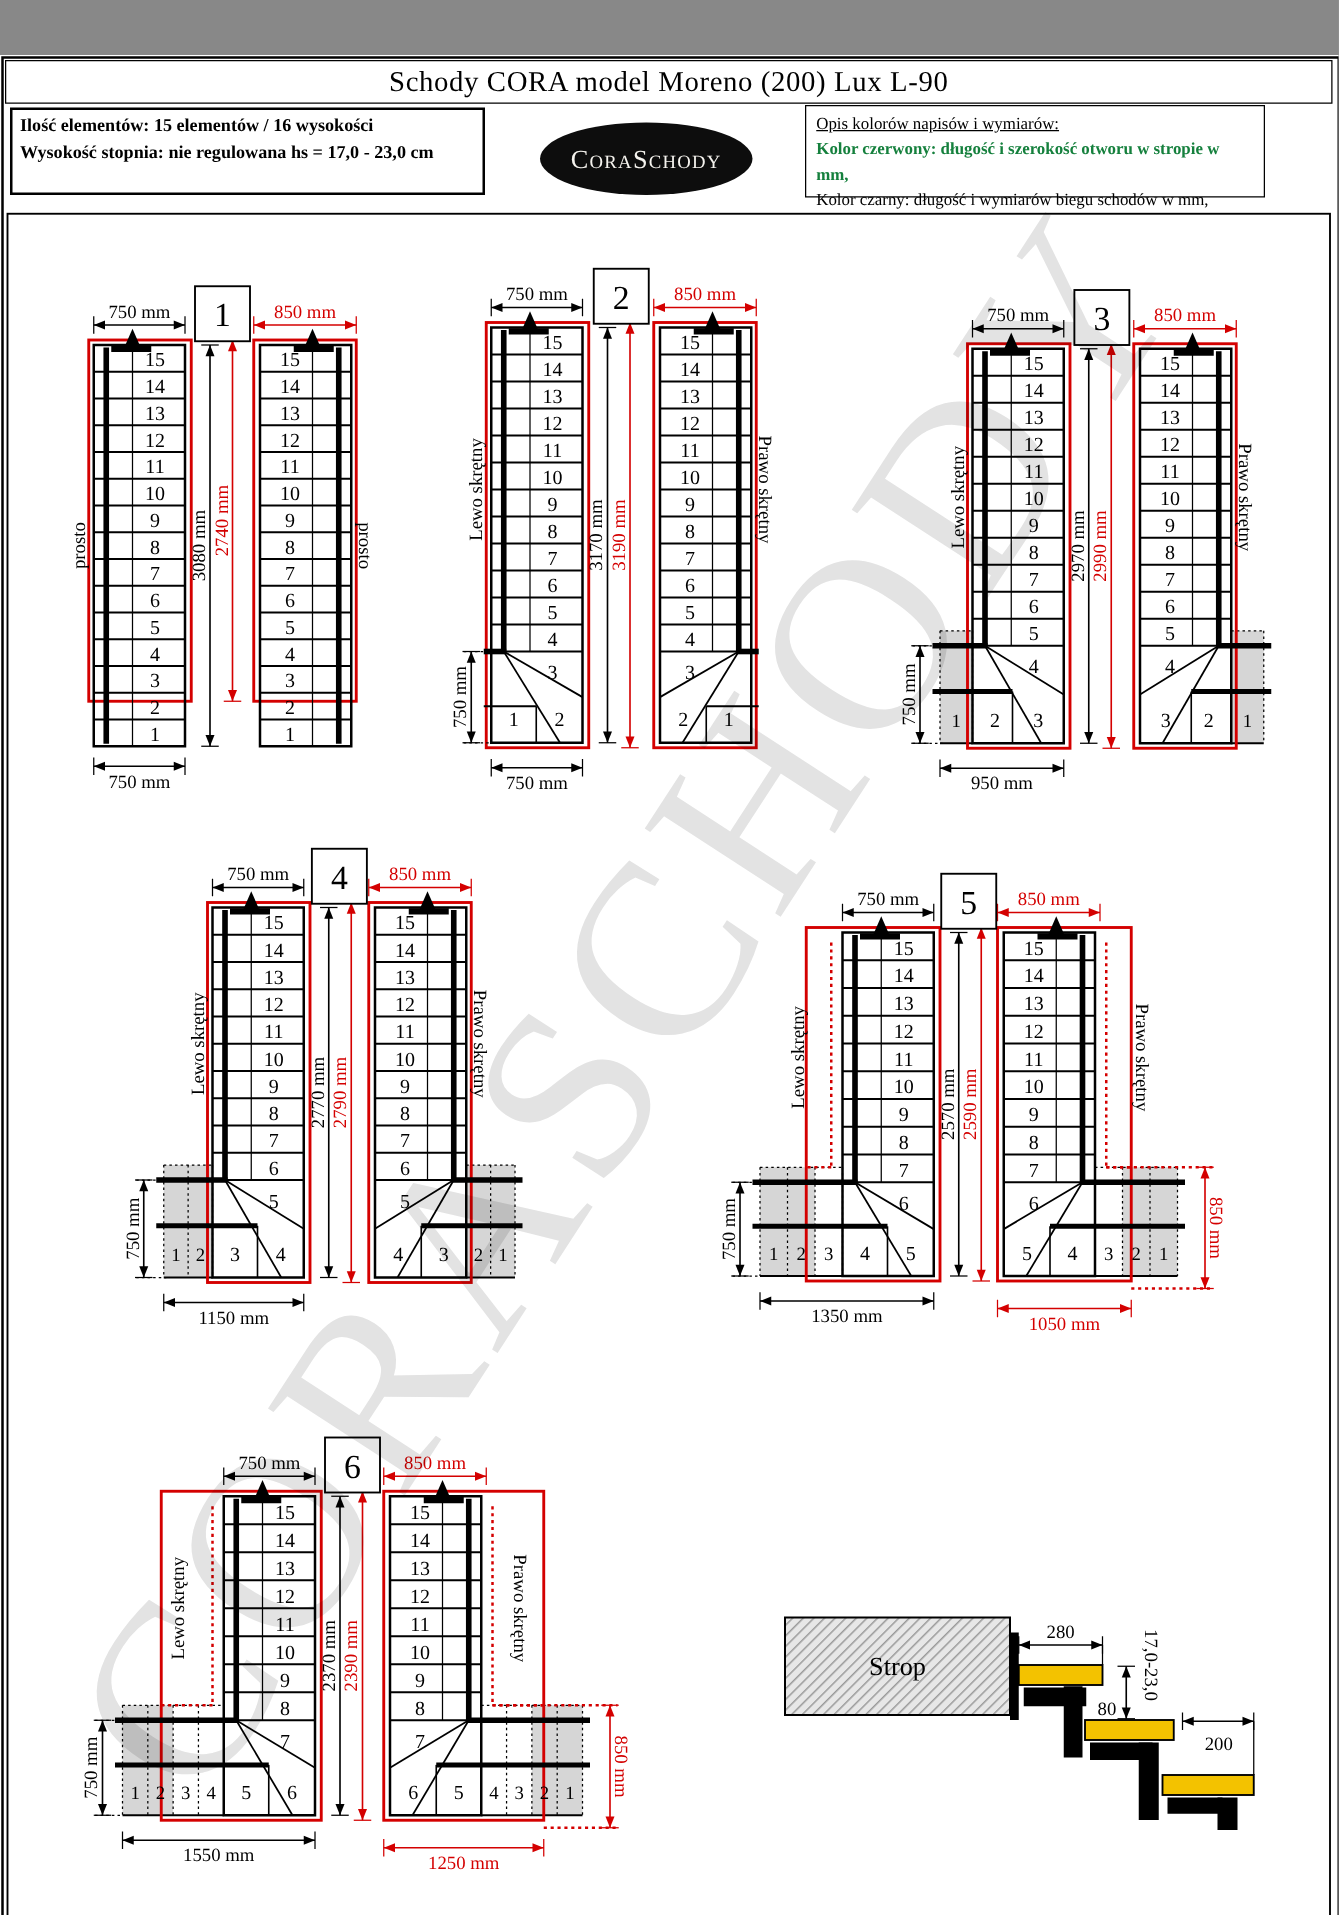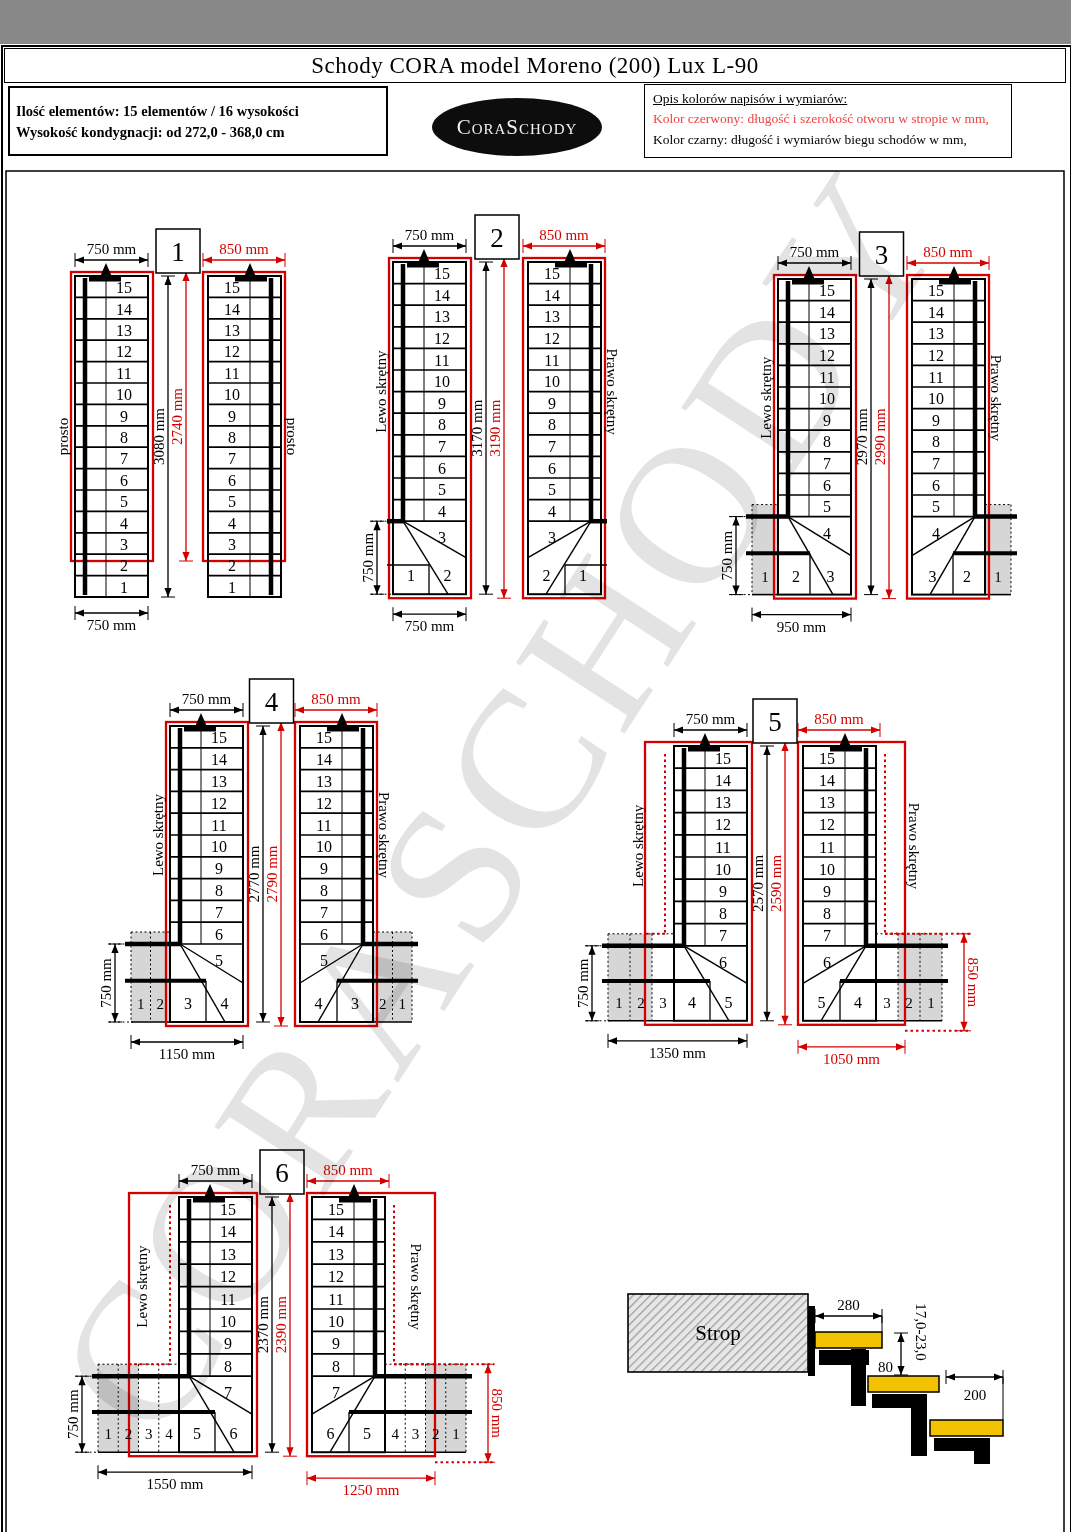--- a/index.html
+++ b/index.html
@@ -5,48 +5,48 @@
   html,body{margin:0;padding:0;background:#888;}
   .page{position:relative;width:1071px;height:1532px;background:#fff;
         font-family:"Liberation Serif", serif;overflow:hidden;
         border:0;box-sizing:border-box;margin-top:44px;}
   .page-border{position:absolute;left:1px;top:1px;width:1067px;height:1528px;
         border:2.5px solid #000;pointer-events:none;z-index:4;}
   .title-bar{position:absolute;left:4px;top:4px;width:1060px;height:33px;
         border:1.5px solid #000;display:flex;align-items:center;justify-content:center;
         font-size:23px;letter-spacing:.5px;z-index:2;background:#fff;}
   .info-box{position:absolute;left:8px;top:42px;width:380px;height:70px;
-        border:2px solid #000;padding:13px 6px;box-sizing:border-box;
+        border:2px solid #000;padding:3px 6px;box-sizing:border-box;
         font-size:14.5px;font-weight:bold;line-height:1.45;z-index:2;background:#fff;}
   .logo{position:absolute;left:432px;top:54px;width:170px;height:58px;background:#0d0d0d;
         border-radius:50%;display:flex;align-items:center;justify-content:center;z-index:2;}
   .logo span{color:#f5f3ee;font-variant:small-caps;font-size:21px;letter-spacing:1px;}
   .legend-box{position:absolute;left:644px;top:40px;width:368px;height:74px;
         border:1.5px solid #000;padding:4px 8px;box-sizing:border-box;
         font-size:13.5px;line-height:1.5;z-index:2;background:#fff;}
   .legend-title{text-decoration:underline;}
-  .legend-red{color:#ef4444;}
+  .legend-red{color:#15803d;font-weight:bold;}
   .drawing{position:absolute;left:0;top:0;z-index:2;}
   svg text{font-family:"Liberation Serif", serif;}
   .watermark{position:absolute;left:-225px;top:635px;width:1450px;height:250px;line-height:250px;
         text-align:center;font-size:198px;letter-spacing:9px;color:#cbcbcb;opacity:.55;
         mix-blend-mode:multiply;transform:rotate(-57deg);white-space:nowrap;
         z-index:3;pointer-events:none;font-family:"Liberation Serif", serif;}
 </style>
 </head>
 <body>
 
 <div class="page">
   <div class="title-bar">
     <span>Schody CORA model Moreno (200) Lux L-90</span>
   </div>
 
   <div class="info-box">
     <div>Ilość elementów: 15 elementów / 16 wysokości</div>
-    <div>Wysokość kondygnacji: od 272,0 - 368,0 cm</div>
+    <div>Wysokość stopnia: nie regulowana  hs = 17,0 - 23,0 cm</div>
   </div>
 
   <div class="logo">
     <span>CoraSchody</span>
   </div>
 
   <div class="legend-box">
     <div class="legend-title">Opis kolorów napisów i wymiarów:</div>
     <div class="legend-red">Kolor czerwony: długość i szerokość otworu w stropie w mm,</div>
     <div>Kolor czarny: długość i wymiarów biegu schodów w mm,</div>

